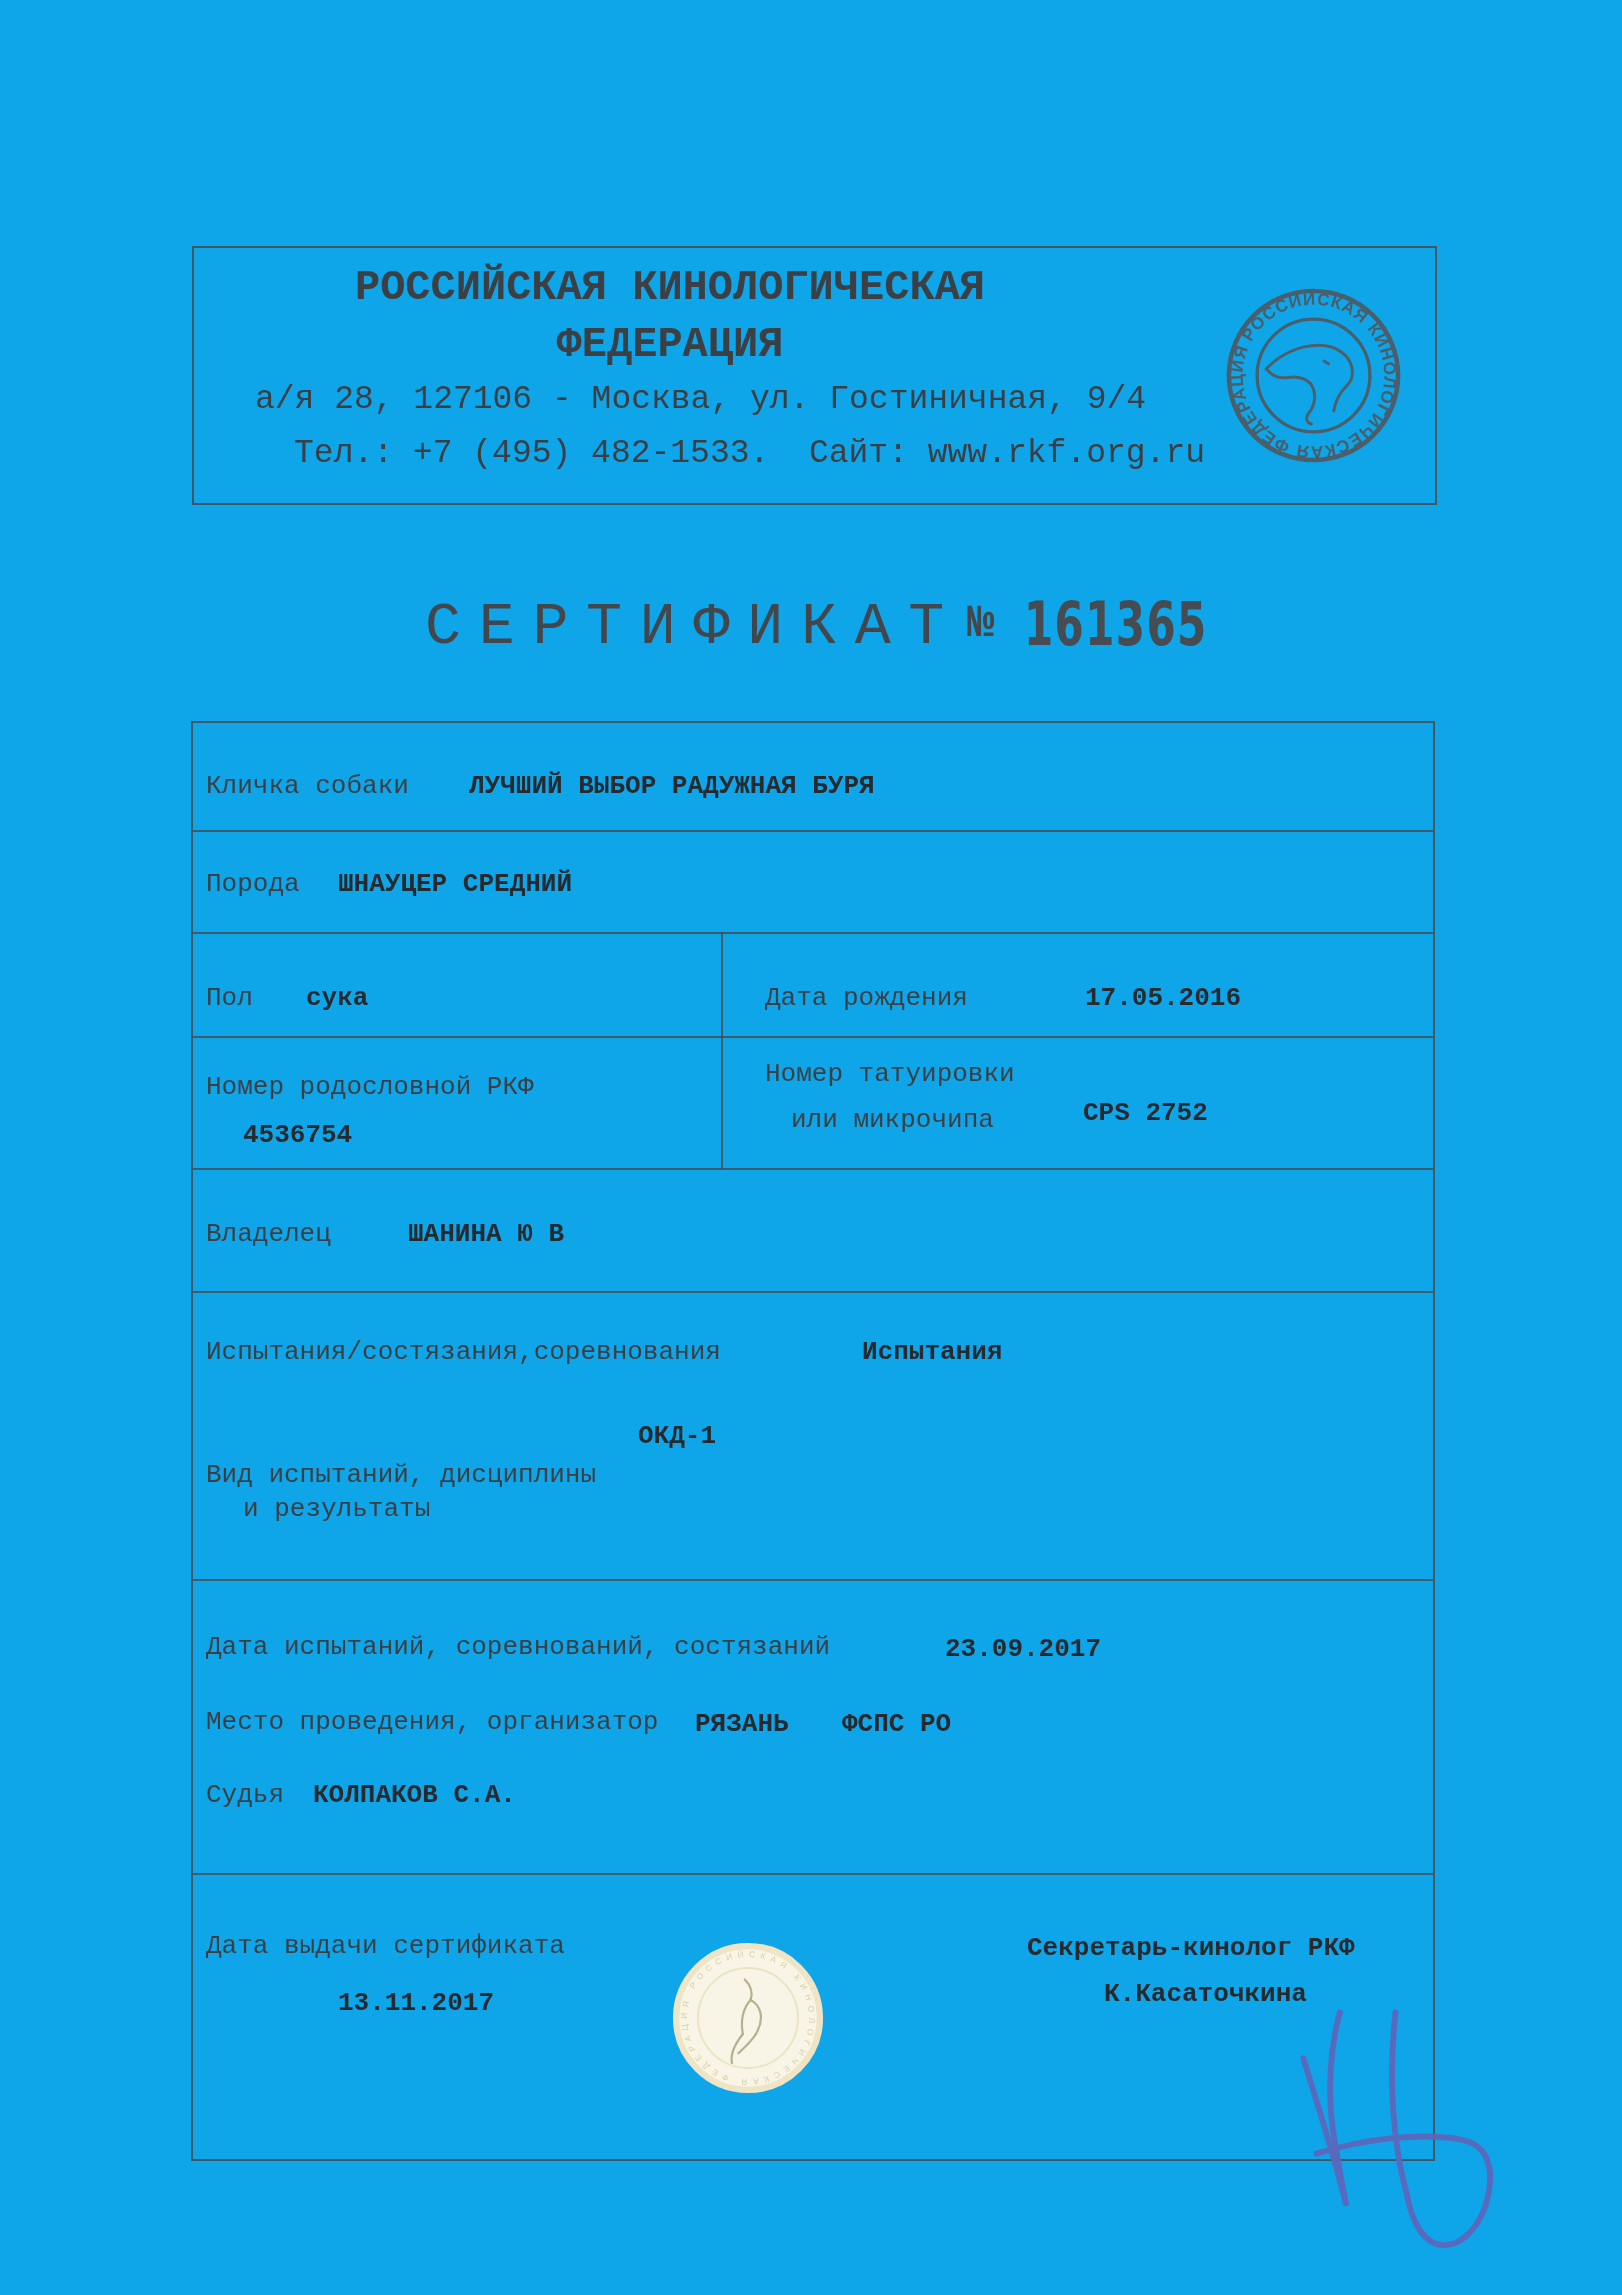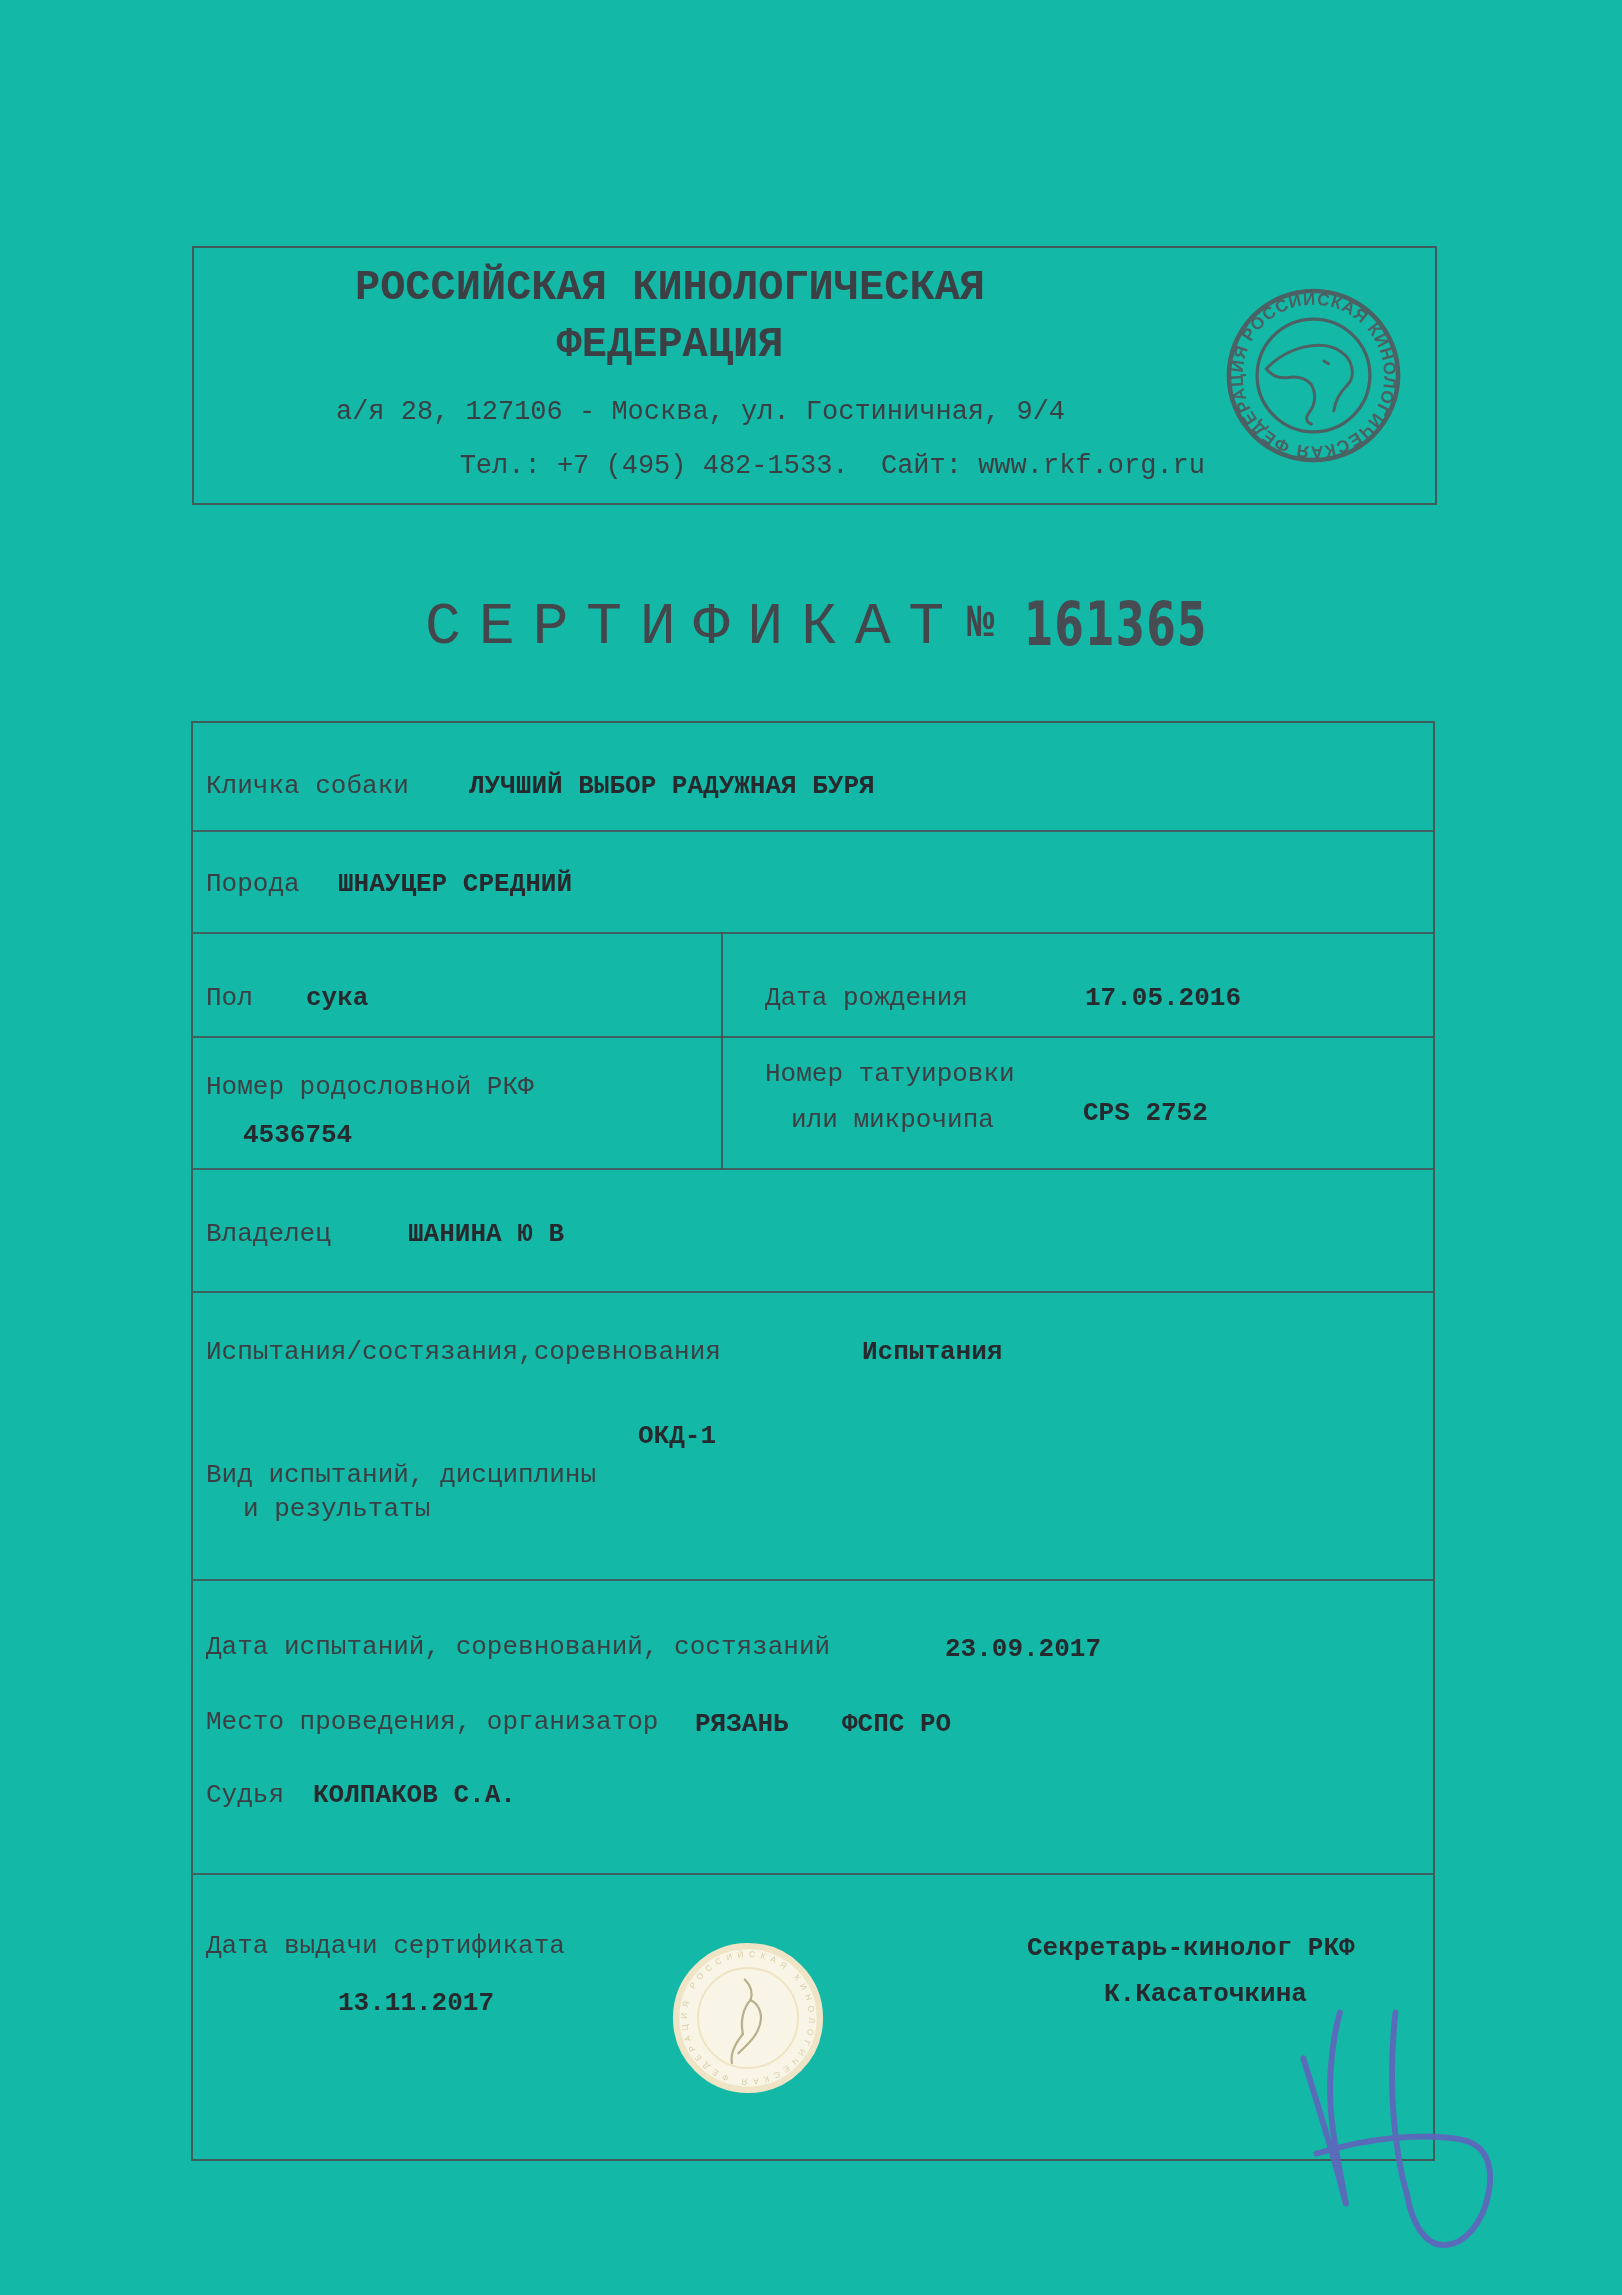--- a/index.html
+++ b/index.html
@@ -1,31 +1,31 @@
 <!DOCTYPE html>
 <html style="font-size:10.5px"><head>
 <meta charset="utf-8">
 <style>
   html,body{margin:0;padding:0;background:#dfe9ed;}
   .page{
     position:relative;
     width:1622px;height:2295px;
-    background:#14b8a6;
+    background:#0ea5e9;
     font-family:"Liberation Mono", monospace;
     color:#3b3f44;
     overflow:hidden;
   }
   .abs{position:absolute;white-space:pre;line-height:1;}
   .t{font-size:26px;color:#3b3f44;}
   .b{font-weight:bold;color:#26292d;}
   .box{position:absolute;border:2px solid rgba(72,74,76,.85);box-sizing:border-box;}
   .hline{position:absolute;left:0;width:100%;height:2px;background:rgba(72,74,76,.8);}
   .vline{position:absolute;width:2px;background:rgba(72,74,76,.8);}
   .org{font-family:"Liberation Mono", monospace;font-weight:bold;font-size:42px;color:#3c4044;}
-  .addr{font-size:27px;color:#3b3f44;margin-top:16px;}
+  .addr{font-size:33px;color:#3b3f44;}
   .cert-word{font-size:60px;letter-spacing:17.7px;color:#43474c;}
   .cert-no-sign{font-size:46px;font-weight:bold;color:#43474c;}
   .cert-digits{
     display:inline-block;
     font-family:"DejaVu Sans", sans-serif;
     font-weight:bold;font-size:60px;color:#474c52;
     transform:scaleX(.70);transform-origin:left top;letter-spacing:2px;
   }
   svg{position:absolute;overflow:visible;}
 </style>

